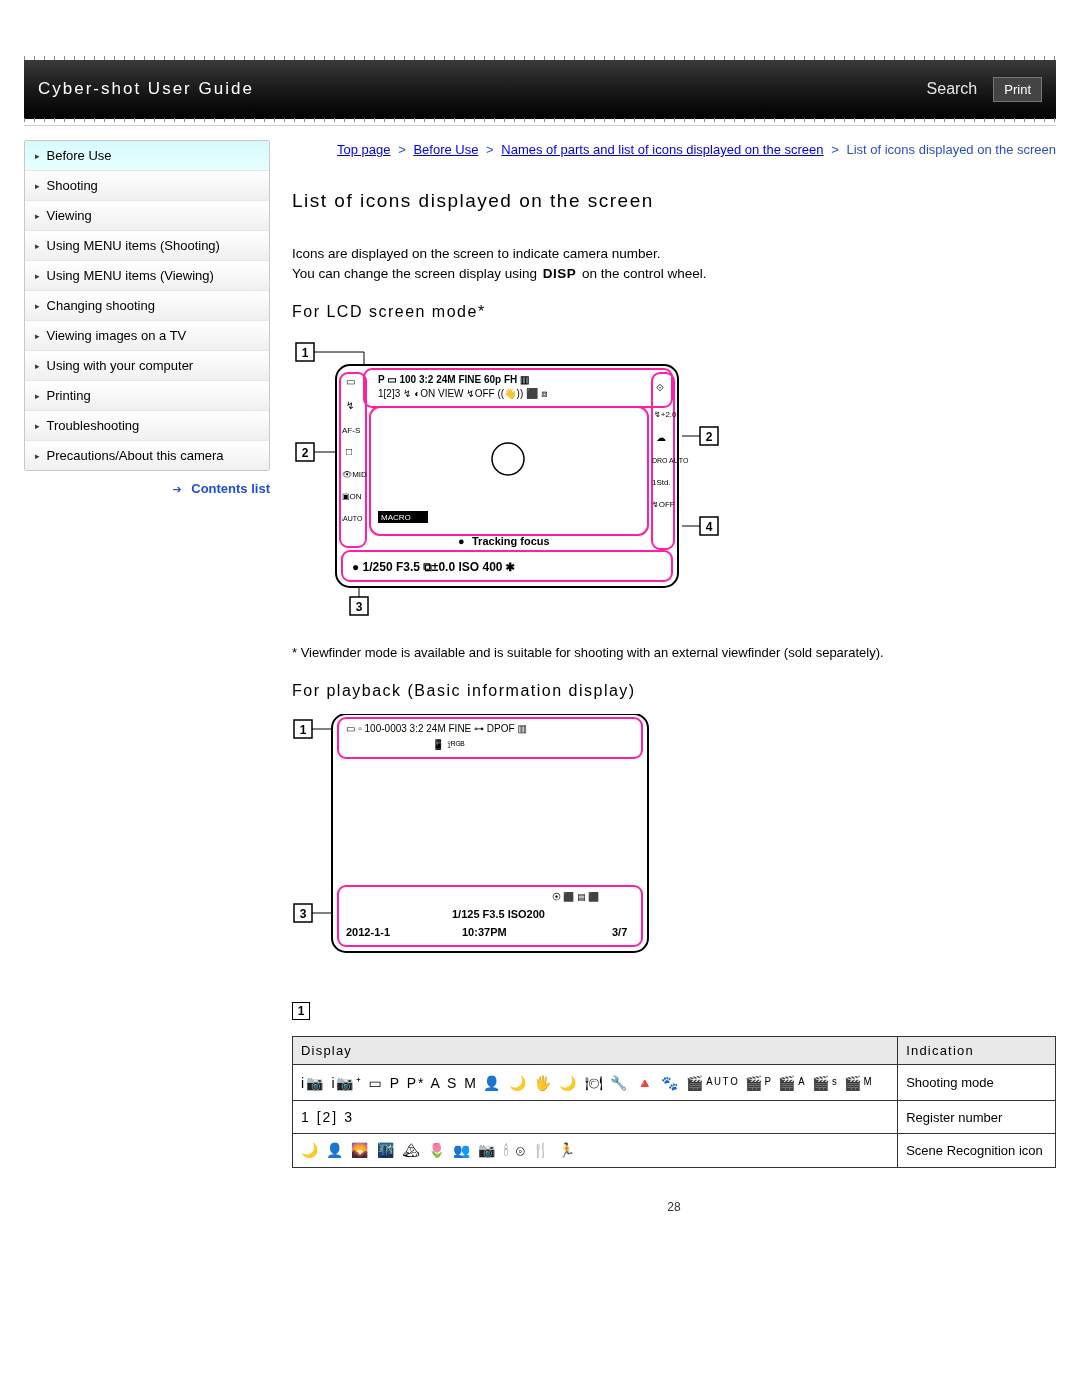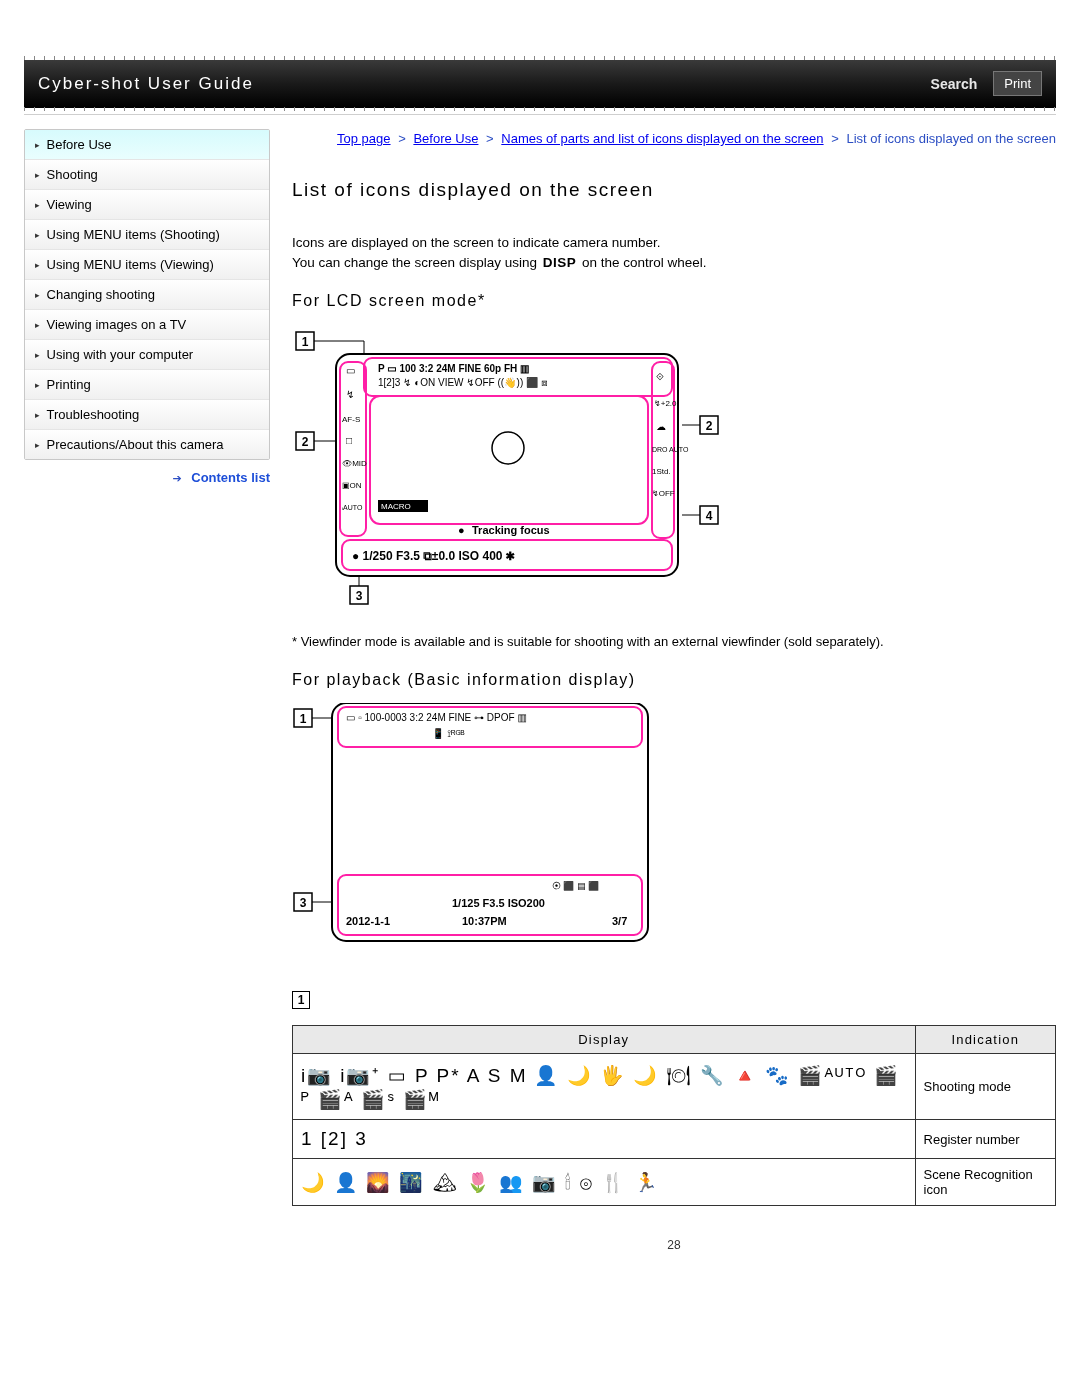--- a/index.html
+++ b/index.html
@@ -10,21 +10,21 @@
     color: #000;
     background: #fff;
   }
   .page {
     width: 1080px;
     margin: 0 auto;
     padding: 60px 24px 40px 24px;
   }
   .header-bar {
     position: relative;
-    height: 48px;
+    height: 59px;
     background: linear-gradient(to bottom, #3a3a3a 0%, #1a1a1a 50%, #000 100%);
     display: flex;
     align-items: center;
     padding: 0 14px;
     color: #fff;
     border-bottom: 1px solid #000;
   }
   .header-stripes {
     position: absolute;
     left: 0; right: 0;
@@ -34,23 +34,22 @@
   .header-stripes.top { top: -4px; }
   .header-stripes.bot { bottom: -4px; }
   .header-title {
     font-size: 17px;
     letter-spacing: 2px;
     font-weight: normal;
     flex: 1;
   }
   .header-search {
     color: #e8e8e8;
-    font-size: 14px;
+    font-size: 16px;
     margin-right: 16px;
-    font-weight: bold;
   }
   .header-print {
     background: #444;
     border: 1px solid #777;
     color: #fff;
     padding: 4px 10px;
     font-size: 13px;
   }
   .divider-line {
     height: 1px;
@@ -149,34 +148,34 @@
     font-weight: bold;
     margin: 18px 0 16px 0;
   }
   table.icon-table {
     width: 100%;
     border-collapse: collapse;
     font-size: 13px;
   }
   table.icon-table th {
     background: #e9e9e9;
-    text-align: center;
+    text-align: left;
     font-weight: normal;
     letter-spacing: 1.2px;
     padding: 6px 8px;
     border: 1px solid #333;
   }
   table.icon-table td {
     padding: 8px 8px;
     border: 1px solid #333;
     vertical-align: middle;
   }
   table.icon-table td.icons {
     font-family: "Arial Unicode MS", Arial, sans-serif;
-    font-size: 19px;
+    font-size: 14px;
     letter-spacing: 2px;
   }
   .page-num {
     text-align: center;
     font-size: 12px;
     color: #333;
     margin-top: 32px;
   }
 </style>
 </head>

